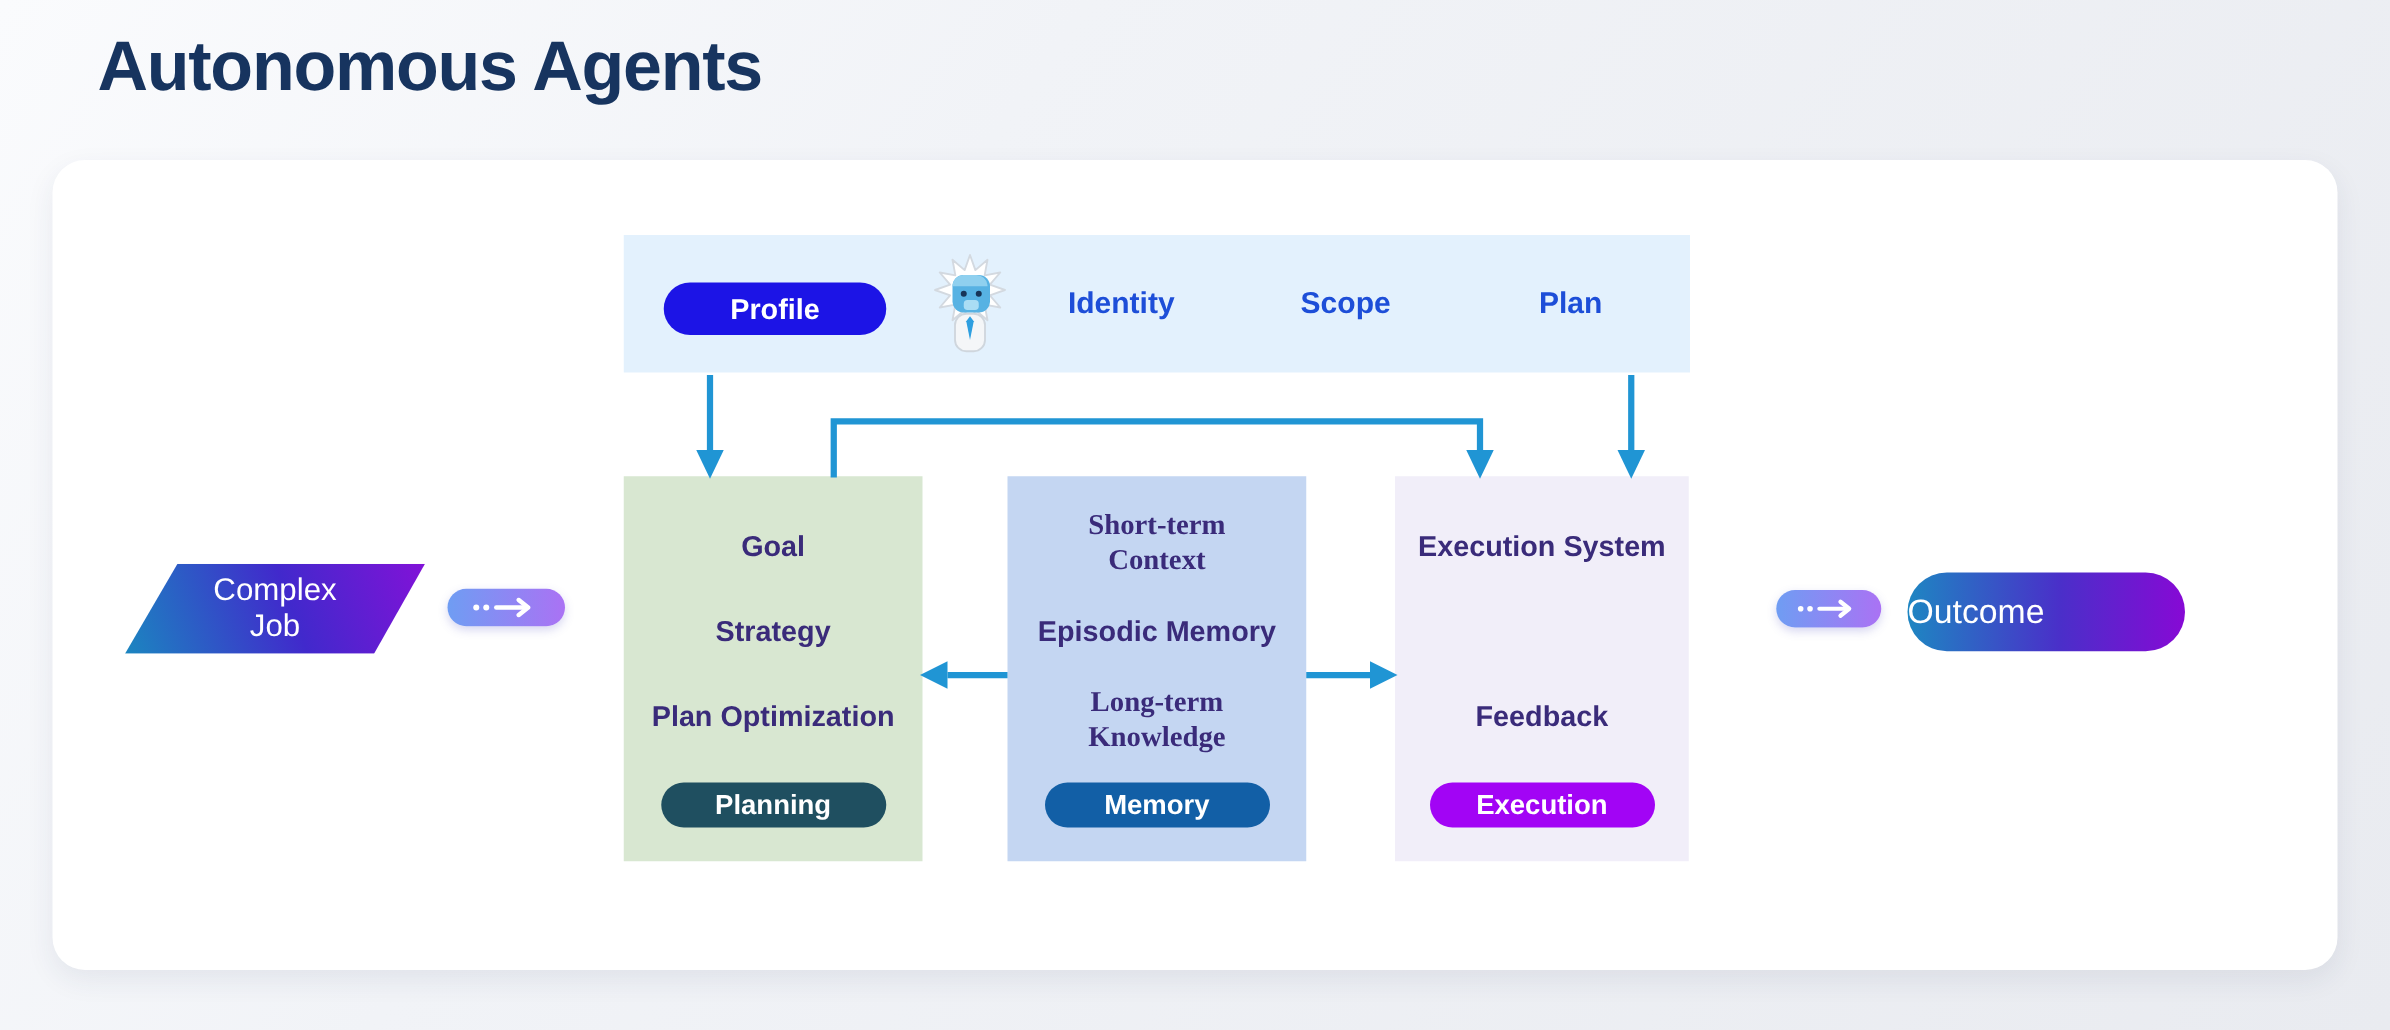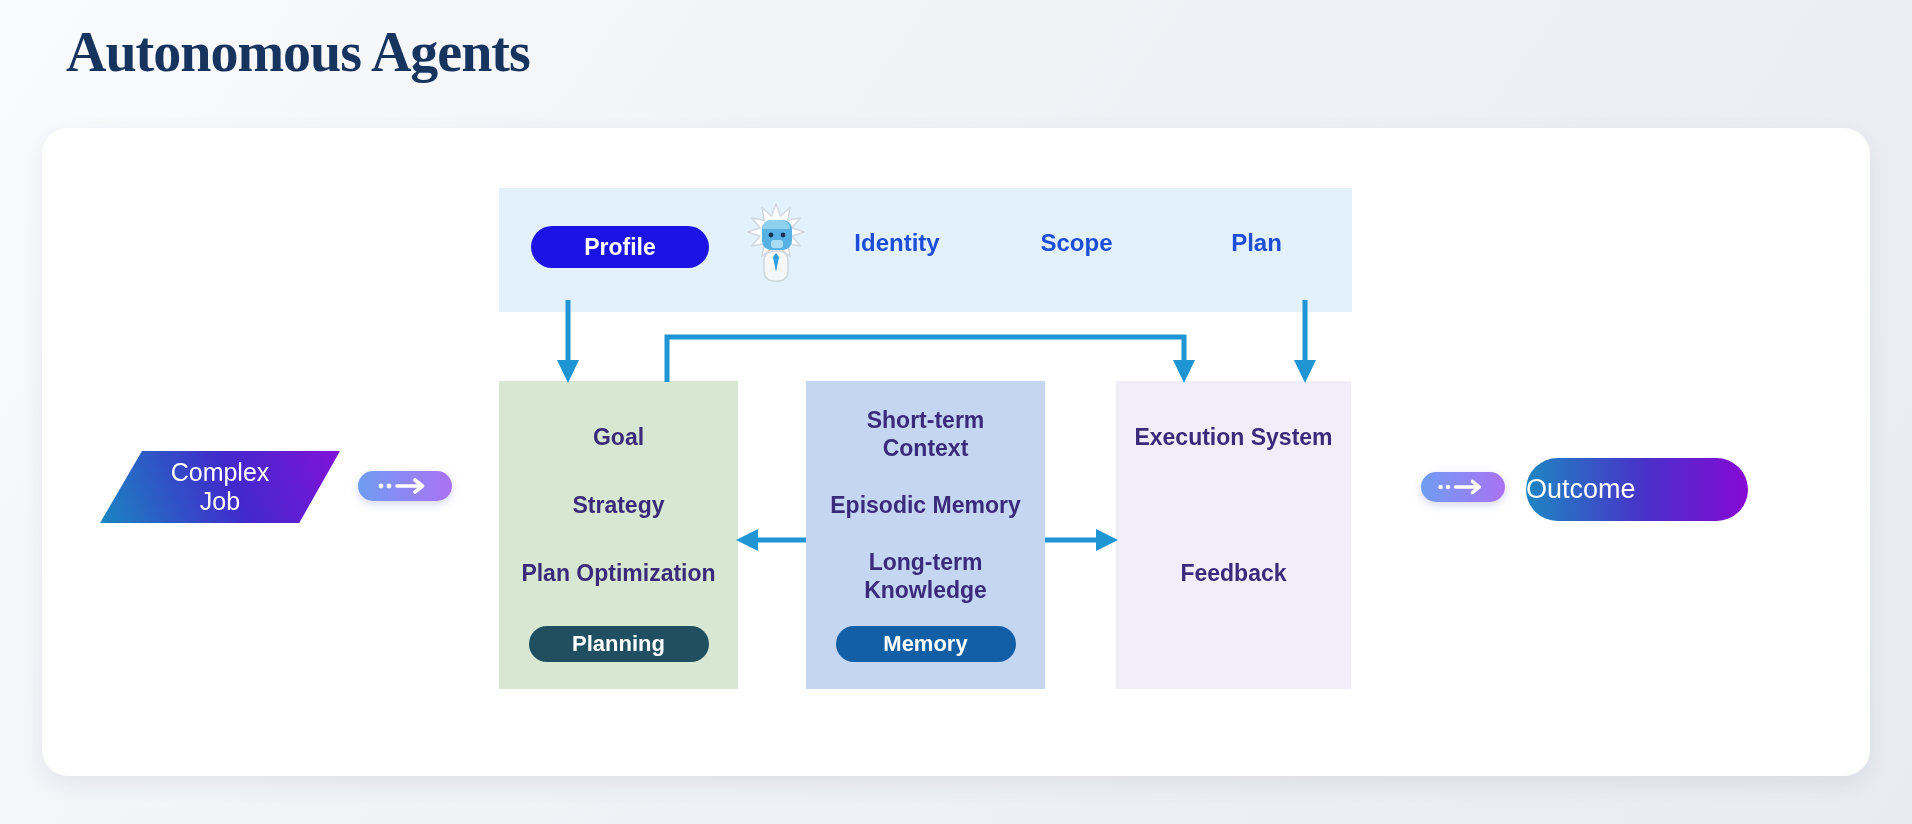--- a/index.html
+++ b/index.html
@@ -4,33 +4,33 @@
 <style>
   html,body{margin:0;padding:0;}
   body{
     width:1912px;height:824px;overflow:hidden;
     font-family:"Liberation Sans","DejaVu Sans",sans-serif;
     background:linear-gradient(125deg,#fafbfd 0%,#f1f3f7 35%,#e9ebf0 100%);
   }
   .stage{position:relative;width:1912px;height:824px;}
 
   .page-title{
-    position:absolute;left:66px;top:20px;margin:0;
-    font-size:56px;font-weight:bold;letter-spacing:-1px;color:#17345f;font-family:Liberation Serif, serif;
+    position:absolute;left:78px;top:20px;margin:0;
+    font-size:56px;font-weight:bold;letter-spacing:-1px;color:#17345f;
   }
 
   .card{
     position:absolute;left:42px;top:128px;width:1828px;height:648px;
     background:#ffffff;border-radius:26px;
     box-shadow:0 8px 22px rgba(35,48,90,0.08);
   }
 
   
   .profile-bar{
-    position:absolute;left:499px;top:188px;width:853px;height:124px;
+    position:absolute;left:499px;top:188px;width:853px;height:110px;
     background:#e3f1fd;
   }
   .profile-pill{
     position:absolute;left:32px;top:38px;width:178px;height:42px;
     background:#1c14e6;border-radius:22px;
     color:#fff;font-size:23px;font-weight:bold;text-align:center;line-height:42px;
   }
   .bar-label{
     position:absolute;top:0;height:110px;line-height:110px;text-align:center;
     color:#1d4ed8;font-size:24px;font-weight:bold;
@@ -42,21 +42,21 @@
 
   
   .module{position:absolute;top:381px;height:308px;}
   .module.planning{left:499px;width:239px;background:#d8e7d1;}
   .module.memory{left:806px;width:239px;background:#c4d6f2;}
   .module.execution{left:1116px;width:235px;background:#f1eef9;}
   .module .item{
     position:absolute;left:0;width:100%;text-align:center;
     color:#3a2b7a;font-size:23px;font-weight:bold;line-height:28px;
   }
-  .module .item.narrow{left:50%;width:190px;margin-left:-95px;}
+  .module .item.narrow{left:50%;width:190px;margin-left:-95px;font-family:Liberation Serif, serif;}
   .row1{top:42px;} .row2{top:110px;} .row3{top:178px;}
   .mrow1{top:25px;} .mrow2{top:110px;} .mrow3{top:167px;}
   .module-pill{
     position:absolute;left:50%;top:245px;width:180px;height:36px;margin-left:-90px;
     border-radius:18px;color:#fff;font-size:22px;font-weight:bold;
     text-align:center;line-height:36px;
   }
   .module.planning .module-pill{background:#1f4f60;}
   .module.memory .module-pill{background:#125fa6;}
   .module.execution .module-pill{background:#a204f5;}
@@ -123,20 +123,21 @@
   <div class="module memory">
     <div class="item narrow mrow1">Short-term Context</div>
     <div class="item mrow2">Episodic Memory</div>
     <div class="item narrow mrow3">Long-term Knowledge</div>
     <div class="module-pill">Memory</div>
   </div>
 
   <div class="module execution">
     <div class="item row1">Execution System</div>
     <div class="item row3">Feedback</div>
+    <div class="module-pill">Execution</div>
   </div>
 
   <svg class="connectors" width="1912" height="824" viewBox="0 0 1912 824">
     <g stroke="#2095d4" stroke-width="5" fill="none">
       <line x1="568" y1="300" x2="568" y2="362"></line>
       <path d="M667,382 L667,337 L1184,337 L1184,362"></path>
       <line x1="1305" y1="300" x2="1305" y2="362"></line>
       <line x1="806" y1="540" x2="758" y2="540"></line>
       <line x1="1045" y1="540" x2="1096" y2="540"></line>
     </g>

